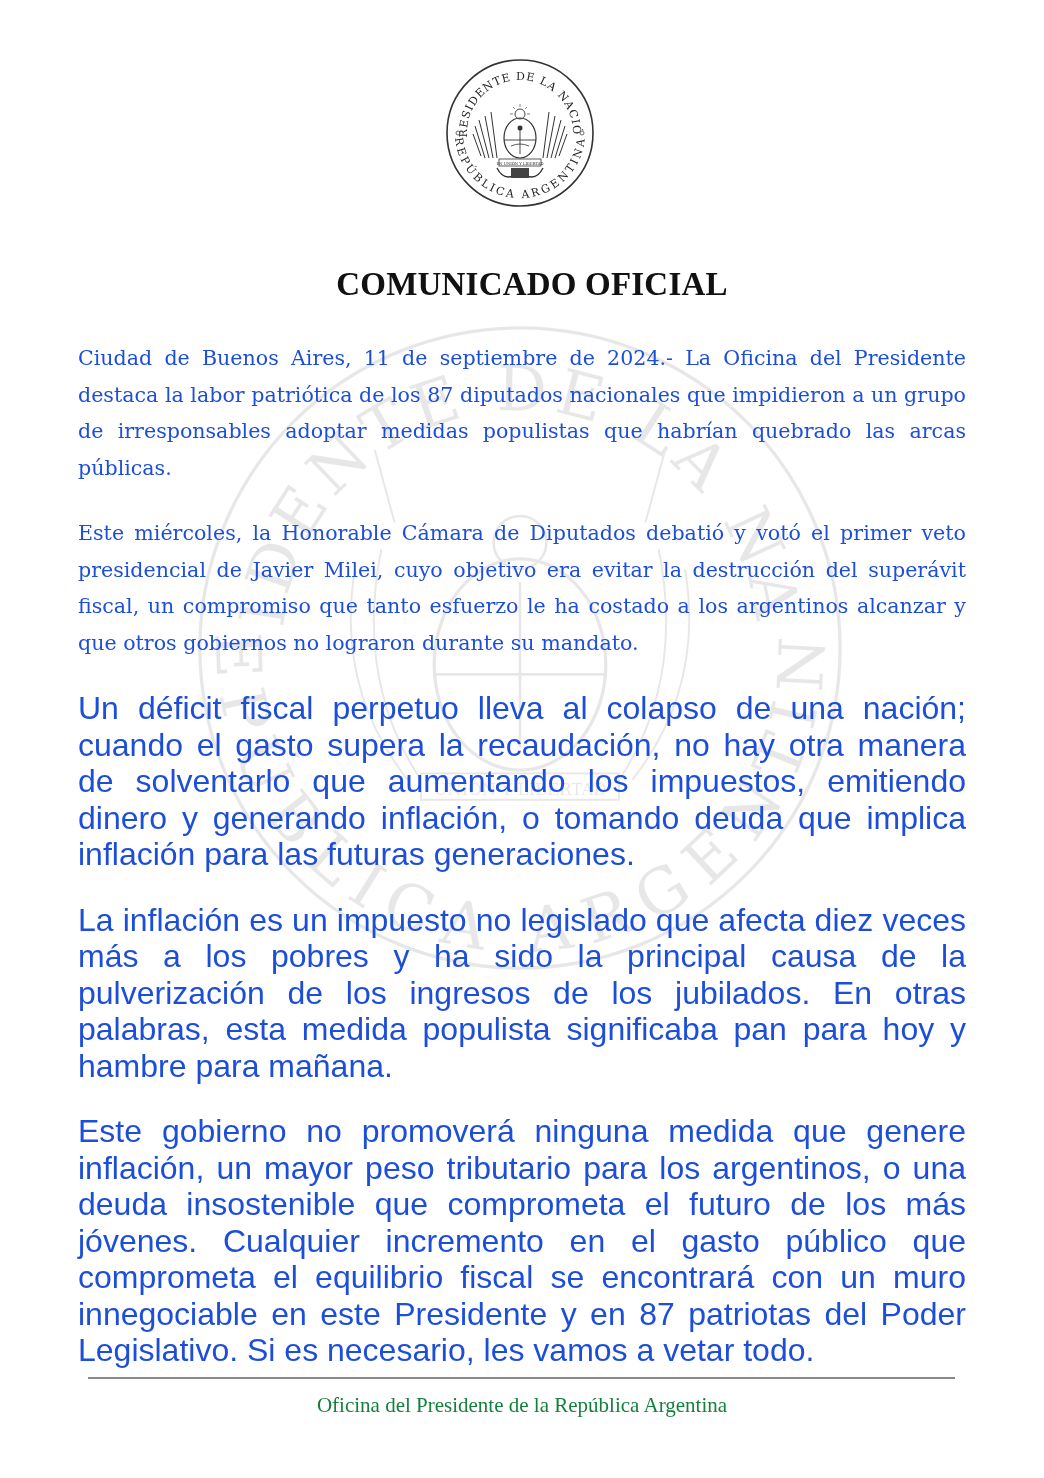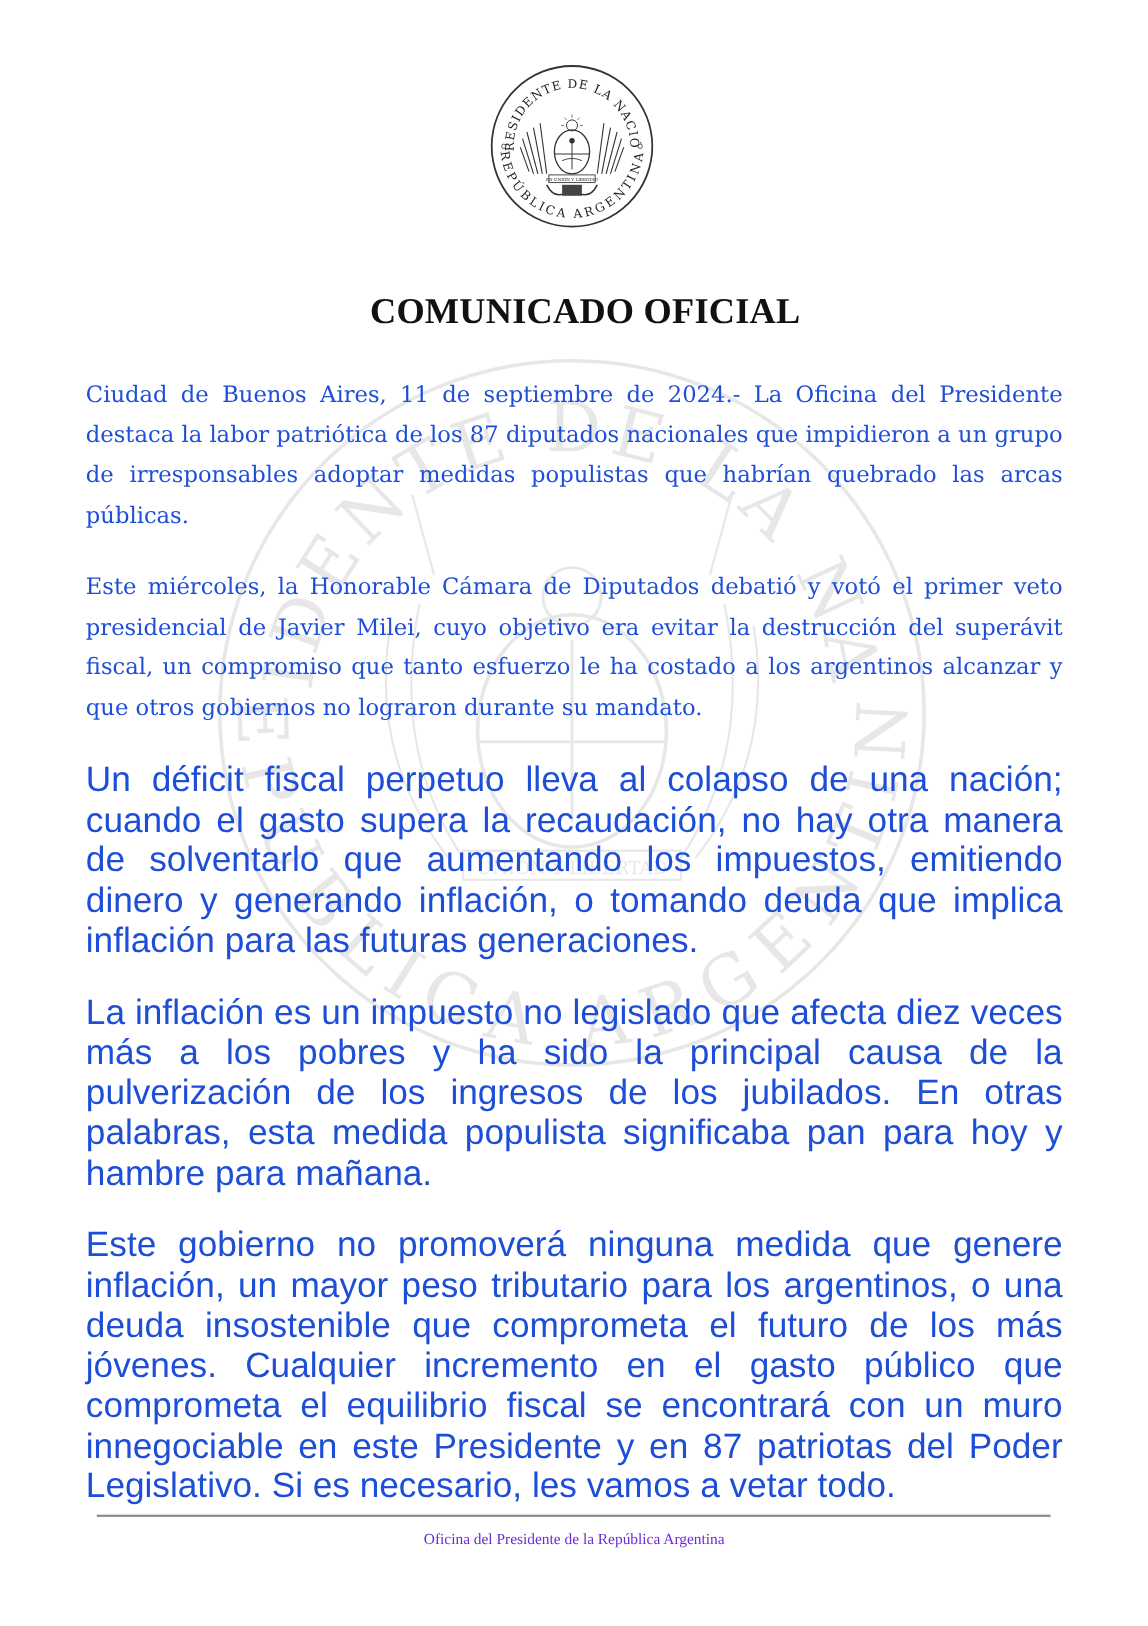--- a/index.html
+++ b/index.html
@@ -76,22 +76,22 @@
       height: 0;
       border-top: 2px solid #8a8a8a;
     }
     .footer-text {
       position: absolute;
       left: 0;
       right: 0;
       top: 1393px;
       text-align: center;
       font-family: "Liberation Serif", serif;
-      font-size: 14px;
-      color: #6d28d9;
+      font-size: 21px;
+      color: #15803d;
     }
   </style>
 </head>
 <body>
 
 <div class="page">
 
   <svg class="watermark" viewBox="0 0 200 200">
     <defs>
       <path id="wmTop" d="M 28 100 A 72 72 0 0 1 172 100"></path>

